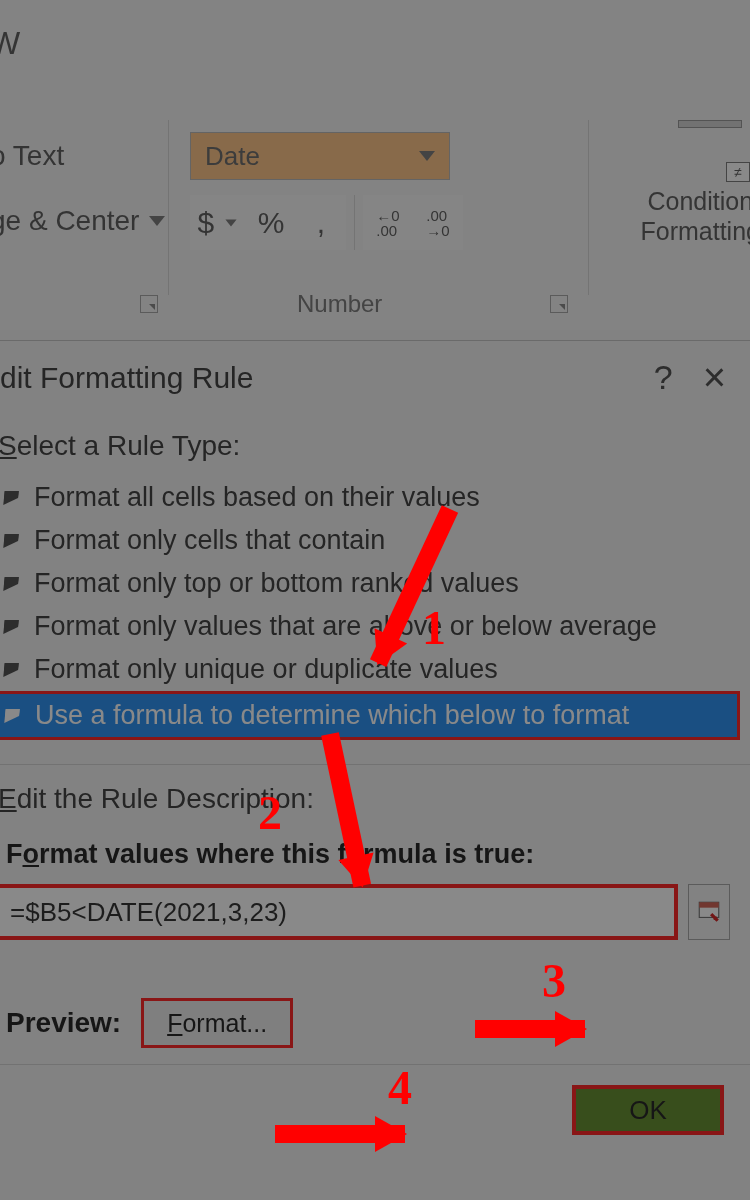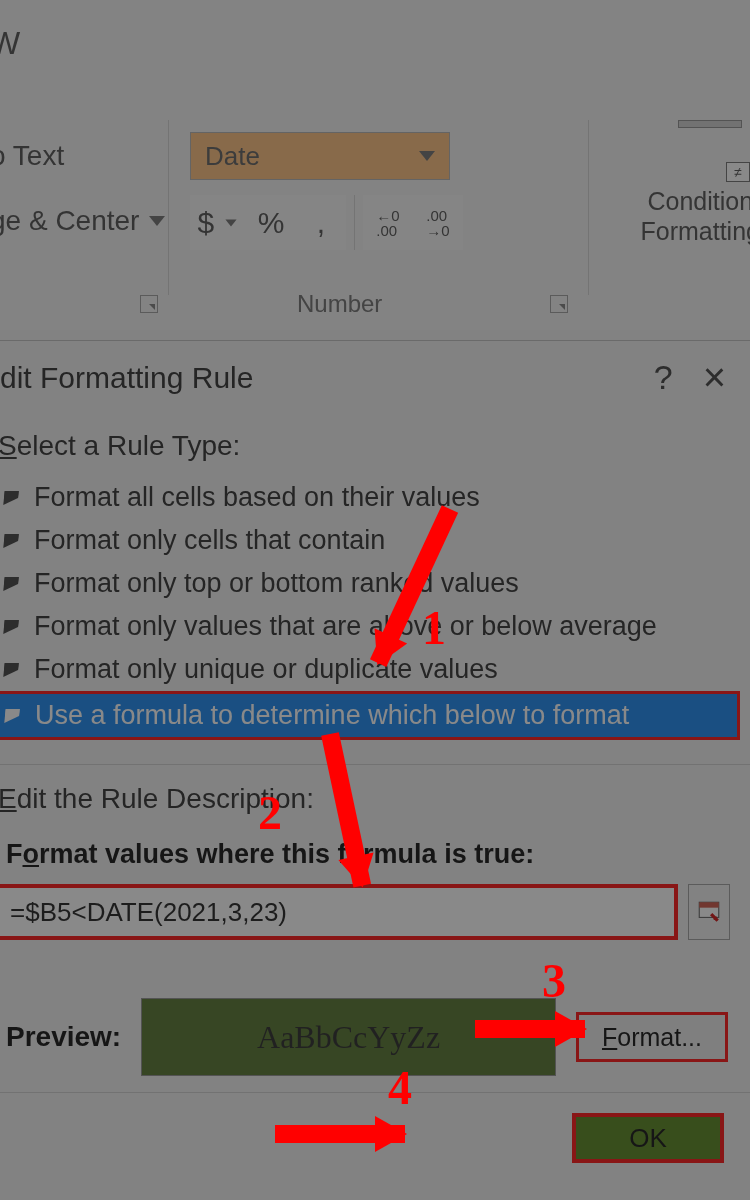--- a/index.html
+++ b/index.html
@@ -249,21 +249,20 @@
             <rect x="3" y="3" width="18" height="14" fill="#fff" stroke="#555"></rect>
             <rect x="3" y="3" width="18" height="5" fill="#c94a3a"></rect>
             <path d="M14 14 L20 20" stroke="#c00" stroke-width="3"></path>
             <path d="M20 20 L16 19 L19 16 Z" fill="#c00"></path>
           </svg>
       </div>
     </div>
 
     <div class="preview-row">
       <div class="preview-label">Preview:</div>
-      <div class="preview-box">AaBbCcYyZz</div>
       <div class="format-btn">
         <span style="text-decoration:underline">F</span>
           <span>ormat...</span>
       </div>
     </div>
 
     <div class="btn-row">
       <div class="dlg-btn ok">OK</div>
     </div>
   </div>

